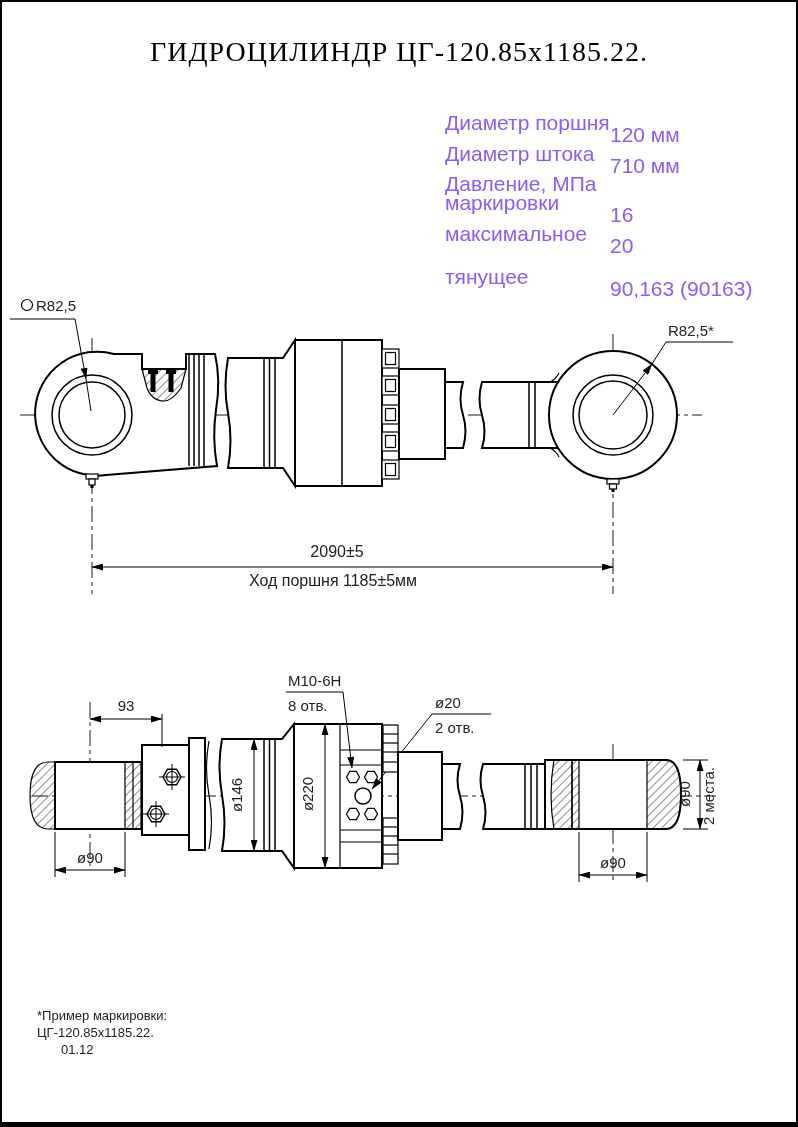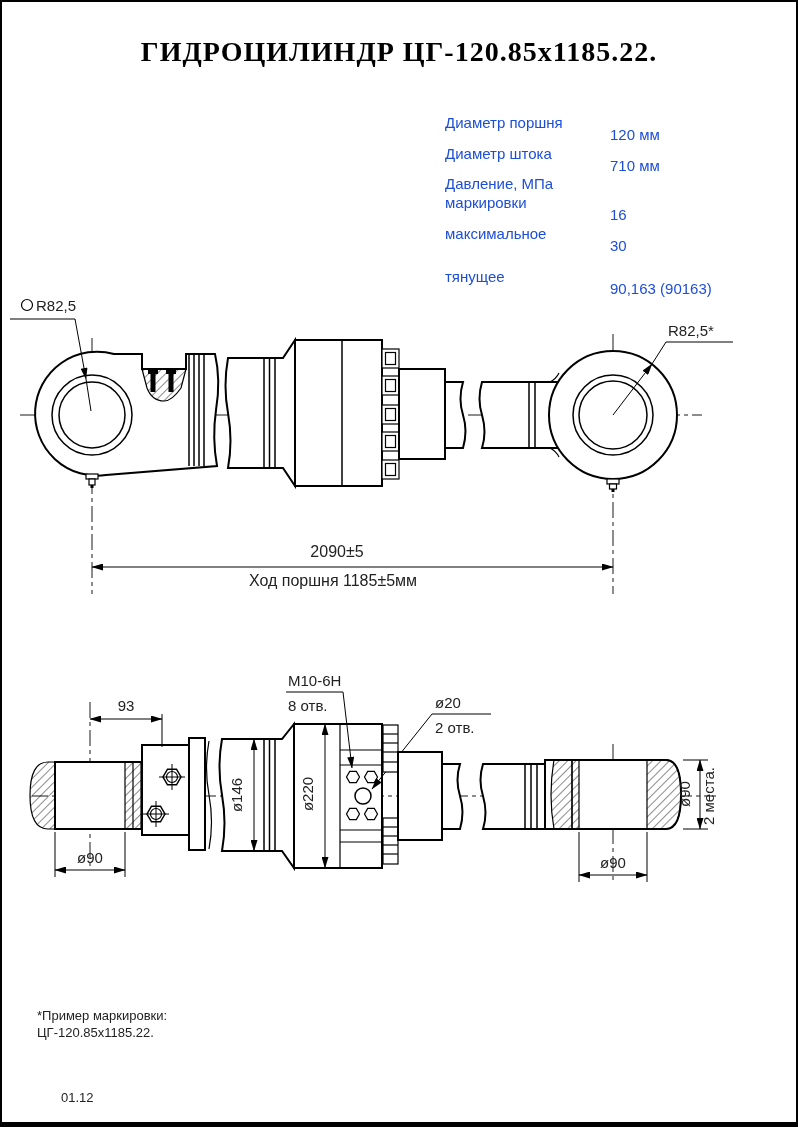--- a/index.html
+++ b/index.html
@@ -11,35 +11,35 @@
     border:2px solid #000;
     border-bottom-width:5px;
     overflow:hidden;
     font-family:"Liberation Sans",sans-serif;
     color:#1d1d1d;
   }
   .title{
     position:absolute;left:0;top:34px;width:100%;
     text-align:center;
     font-family:"Liberation Serif",serif;
-    font-weight:bold;font-size:28px;letter-spacing:1px;
+    font-weight:normal;font-size:28px;letter-spacing:1px;
     color:#000;
   }
   .specs{
     position:absolute;left:443px;top:112px;width:330px;
-    font-size:15px;line-height:18.7px;color:#1d4ed8;
+    font-size:21px;line-height:18.7px;color:#8b5cf6;
   }
   .spec-row{display:flex;}
   .spec-label{width:165px;flex:0 0 165px;}
   .spec-value{flex:1;margin-top:12px;}
   .footnote{
     position:absolute;left:35px;top:1005px;
     font-size:13px;line-height:17px;color:#222;
   }
-  .footnote .l3{padding-left:24px;margin-top:48px;}
+  .footnote .l3{padding-left:24px;}
   svg.drawing{position:absolute;left:0;top:0;}
   .s2f{stroke:#000;stroke-width:2;fill:#fff;stroke-linejoin:miter;}
   .s15{stroke:#000;stroke-width:1.5;fill:none;}
   .s1{stroke:#000;stroke-width:1.2;fill:none;}
   .s1f{stroke:#000;stroke-width:1.2;fill:#fff;}
   .cl{stroke:#000;stroke-width:0.9;fill:none;stroke-dasharray:16 4 4 4;}
   .dim{stroke:#000;stroke-width:1;fill:none;}
   .ht{fill:url(#hatch);stroke:#000;stroke-width:1.2;}
   .blk{fill:#000;stroke:none;}
   text.dt{font:15px "Liberation Sans",sans-serif;fill:#222;}
@@ -64,21 +64,21 @@
     <div class="spec-row">
       <span class="spec-label">Давление, МПа</span>
       <span class="spec-value"></span>
     </div>
     <div class="spec-row">
       <span class="spec-label">маркировки</span>
       <span class="spec-value">16</span>
     </div>
     <div class="spec-row">
       <span class="spec-label">максимальное</span>
-      <span class="spec-value">30</span>
+      <span class="spec-value">20</span>
     </div>
     <div class="spec-row">
       <span class="spec-value"></span>
     </div>
     <div class="spec-row">
       <span class="spec-label">тянущее</span>
       <span class="spec-value">90,163 (90163)</span>
     </div>
   </div>
 

